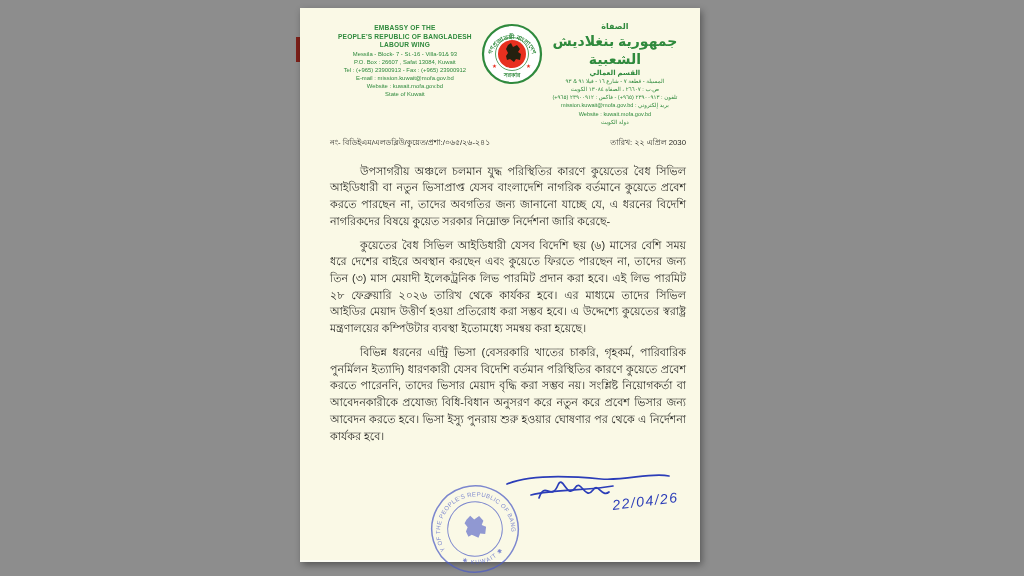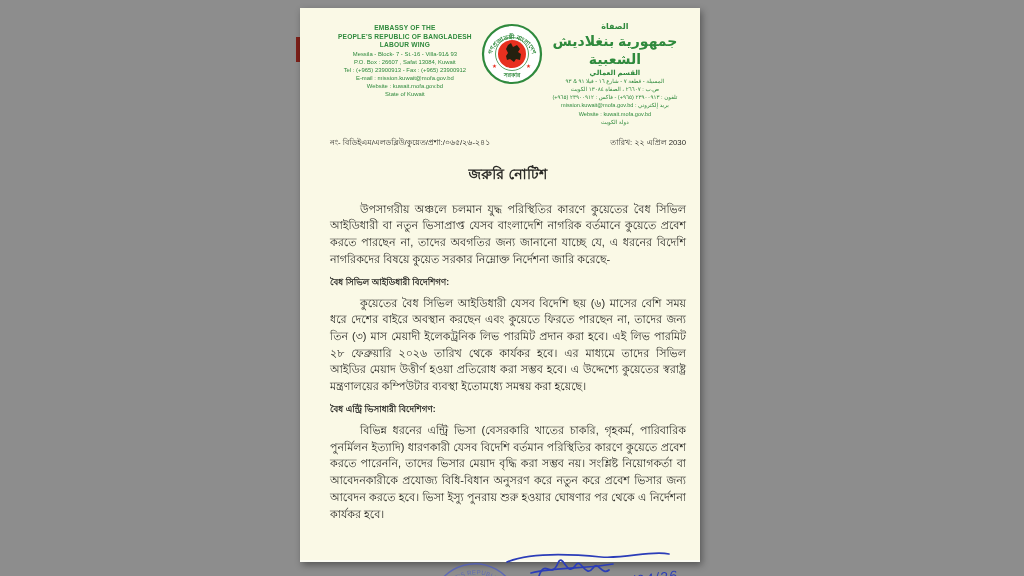--- a/index.html
+++ b/index.html
@@ -97,28 +97,25 @@
         <div class="ar-addr">Website : kuwait.mofa.gov.bd</div>
         <div class="ar-addr">دولة الكويت</div>
       </div>
     </div>
 
     <div class="meta-row">
       <div>নং- বিডিইএম/এলডব্লিউ/কুয়েত/প্রশা:/০৬৫/২৬-২৪১</div>
       <div>তারিখ: ২২ এপ্রিল 2030</div>
     </div>
 
-    <div class="title">জরুরি নোটিশ</div>
 
     <p class="para indent">উপসাগরীয় অঞ্চলে চলমান যুদ্ধ পরিস্থিতির কারণে কুয়েতের বৈধ সিভিল আইডিধারী বা নতুন ভিসাপ্রাপ্ত যেসব বাংলাদেশি নাগরিক বর্তমানে কুয়েতে প্রবেশ করতে পারছেন না, তাদের অবগতির জন্য জানানো যাচ্ছে যে, এ ধরনের বিদেশি নাগরিকদের বিষয়ে কুয়েত সরকার নিম্নোক্ত নির্দেশনা জারি করেছে-</p>
 
-    <div class="heading">বৈধ সিভিল আইডিধারী বিদেশিগণ:</div>
     <p class="para indent">কুয়েতের বৈধ সিভিল আইডিধারী যেসব বিদেশি ছয় (৬) মাসের বেশি সময় ধরে দেশের বাইরে অবস্থান করছেন এবং কুয়েতে ফিরতে পারছেন না, তাদের জন্য তিন (৩) মাস মেয়াদী ইলেকট্রনিক লিভ পারমিট প্রদান করা হবে। এই লিভ পারমিট ২৮ ফেব্রুয়ারি ২০২৬ তারিখ থেকে কার্যকর হবে। এর মাধ্যমে তাদের সিভিল আইডির মেয়াদ উত্তীর্ণ হওয়া প্রতিরোধ করা সম্ভব হবে। এ উদ্দেশ্যে কুয়েতের স্বরাষ্ট্র মন্ত্রণালয়ের কম্পিউটার ব্যবস্থা ইতোমধ্যে সমন্বয় করা হয়েছে।</p>
 
-    <div class="heading">বৈধ এন্ট্রি ভিসাধারী বিদেশিগণ:</div>
     <p class="para indent">বিভিন্ন ধরনের এন্ট্রি ভিসা (বেসরকারি খাতের চাকরি, গৃহকর্ম, পারিবারিক পুনর্মিলন ইত্যাদি) ধারণকারী যেসব বিদেশি বর্তমান পরিস্থিতির কারণে কুয়েতে প্রবেশ করতে পারেননি, তাদের ভিসার মেয়াদ বৃদ্ধি করা সম্ভব নয়। সংশ্লিষ্ট নিয়োগকর্তা বা আবেদনকারীকে প্রযোজ্য বিধি-বিধান অনুসরণ করে নতুন করে প্রবেশ ভিসার জন্য আবেদন করতে হবে। ভিসা ইস্যু পুনরায় শুরু হওয়ার ঘোষণার পর থেকে এ নির্দেশনা কার্যকর হবে।</p>
 
 
     <div class="sig-area">
 
       <svg class="stamp" viewBox="0 0 100 100">
         <circle cx="50" cy="50" r="46" fill="none" stroke="#4d5cc5" stroke-width="1.6"></circle>
         <circle cx="50" cy="50" r="29" fill="none" stroke="#4d5cc5" stroke-width="1"></circle>
         <path id="stamp-top-arc" d="M 13,62 A 38,38 0 1 1 87,62" fill="none"></path>
         <text font-size="6.4" fill="#4d5cc5" letter-spacing="0.4">

